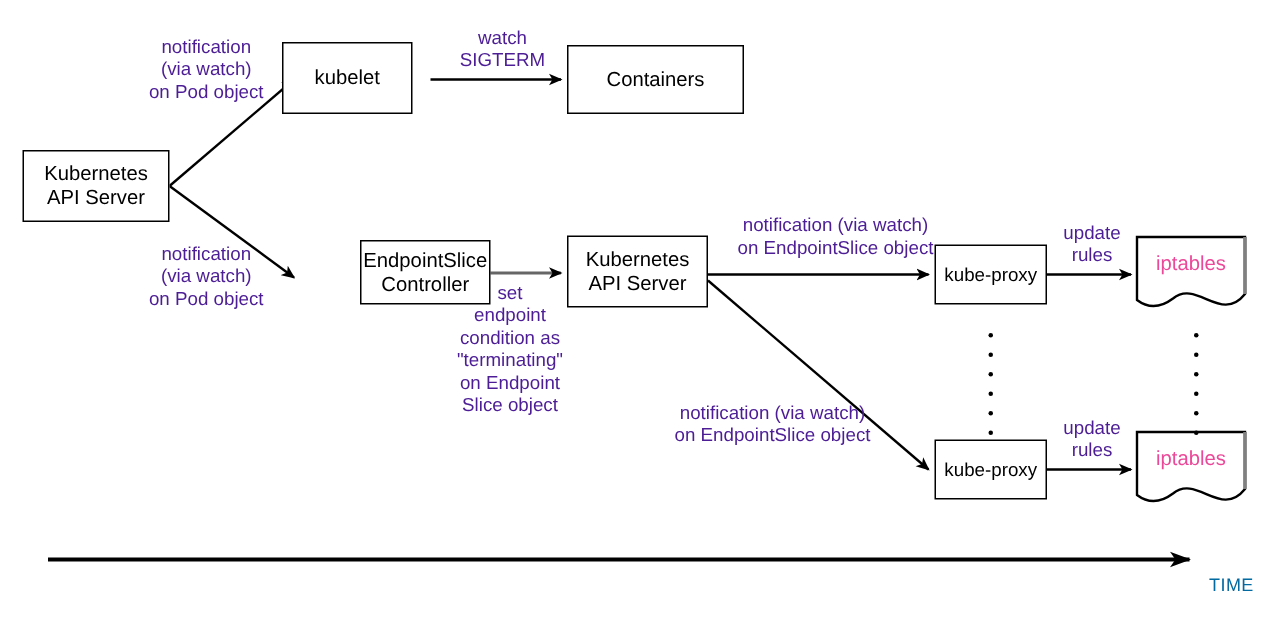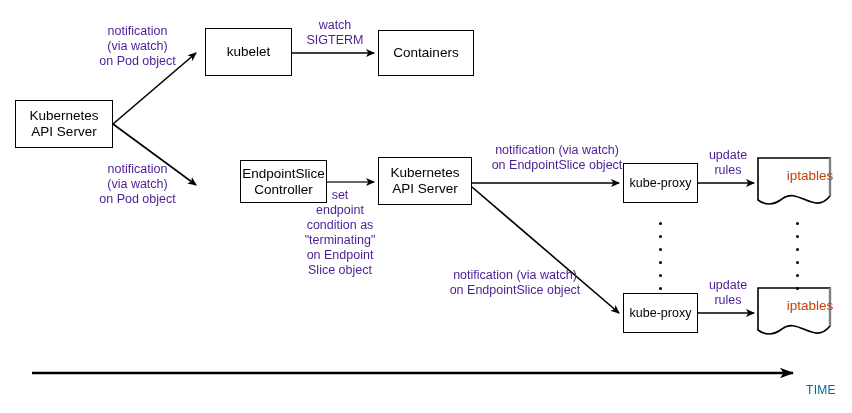--- a/index.html
+++ b/index.html
@@ -42,24 +42,23 @@
     left: 0;
     top: 0;
     width: 852px;
     height: 413px;
     pointer-events: none;
   }
   .doc-label {
     position: absolute;
     font-size: 13.5px;
     line-height: 16px;
-    color: #c2410c;
+    color: #ec4899;
     text-align: center;
     width: 100%;
-    padding-left: 16px;
   }
   .doc-wrap { position: absolute; }
   .time-label {
     position: absolute;
     font-size: 12px;
     letter-spacing: 0.3px;
     color: #0369a1;
     font-family: "Liberation Sans", sans-serif;
   }
   .dots {
@@ -137,23 +136,23 @@
     </g>
 
     <g>
       <line x1="32" y1="373" x2="793" y2="373" stroke="#000000" stroke-width="2.6" marker-end="url(#arrowTime)"></line>
     </g>
   </svg>
 
   <div class="box" style="left:15px;  top:100px; width:98px;  height:48px;">Kubernetes
 API Server</div>
 
-  <div class="box" style="left:205px; top:28px;  width:87px;  height:48px;">kubelet</div>
-
-  <div class="box" style="left:378px; top:30px;  width:96px;  height:46px;">Containers</div>
+  <div class="box" style="left:188px; top:28px;  width:87px;  height:48px;">kubelet</div>
+
+  <div class="box" style="left:378px; top:30px;  width:118px;  height:46px;">Containers</div>
 
   <div class="box" style="left:200px; top:160px; width:87px;  height:43px;margin-left:40px;">EndpointSlice
 Controller</div>
 
   <div class="box" style="left:378px; top:157px; width:94px;  height:48px;">Kubernetes
 API Server</div>
 
   <div class="box" style="left:623px; top:163px; width:75px;  height:40px; font-size:12.5px;">kube-proxy</div>
 
   <div class="box" style="left:623px; top:293px; width:75px;  height:40px; font-size:12.5px;">kube-proxy</div>

